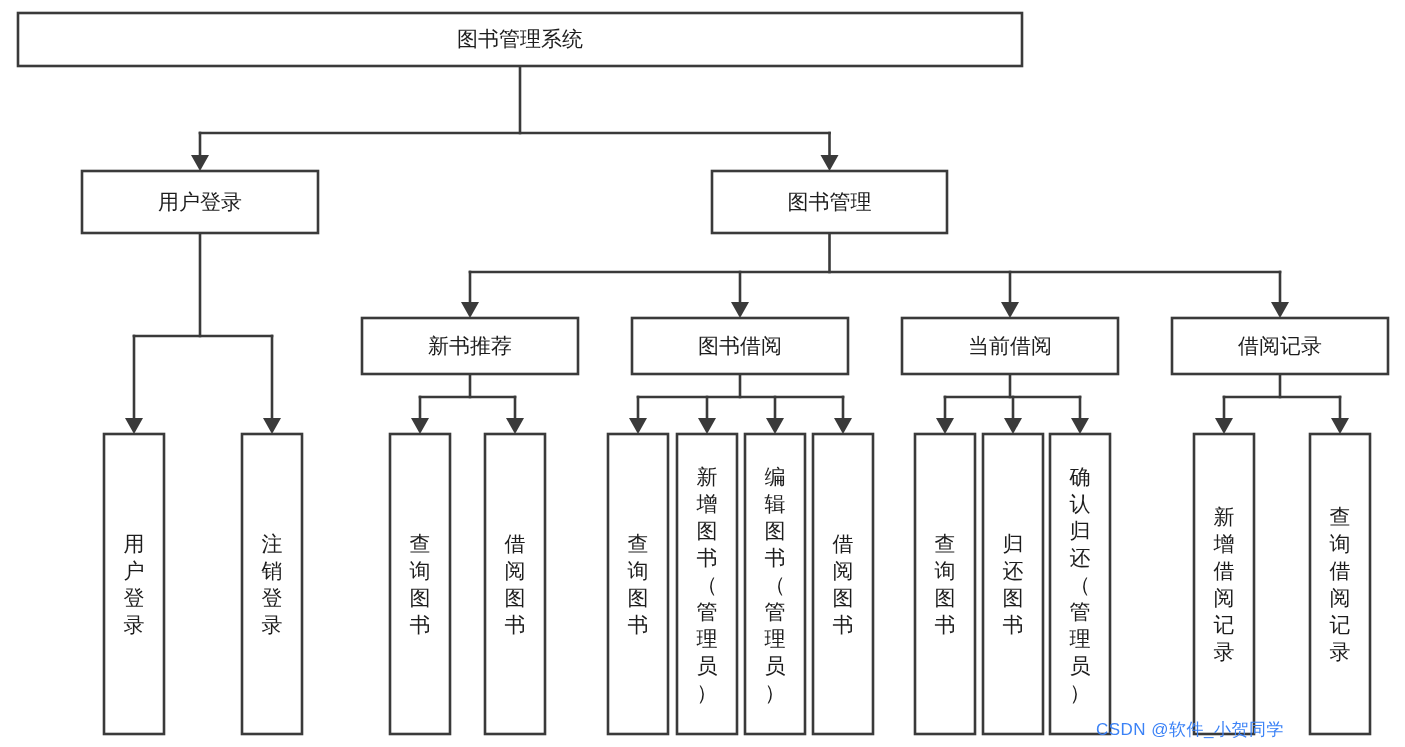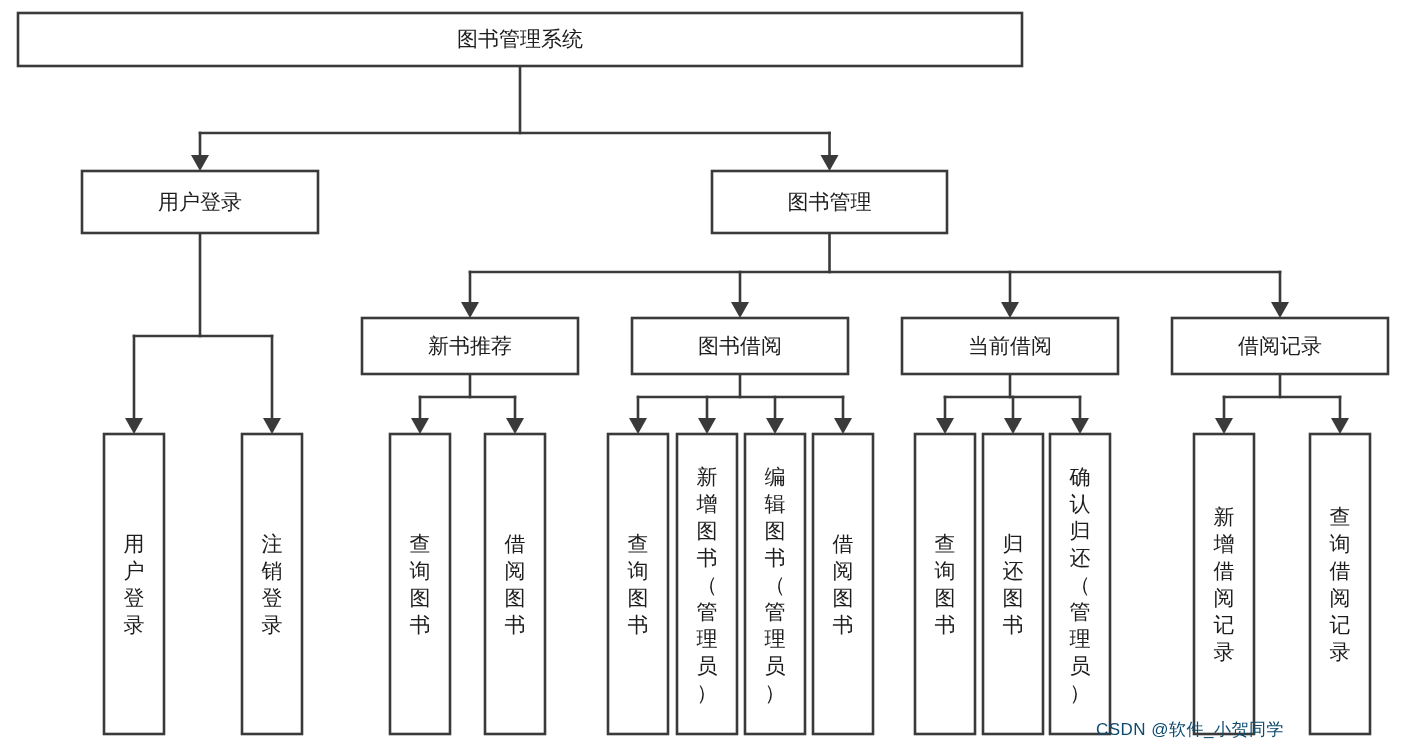--- a/index.html
+++ b/index.html
@@ -53,21 +53,21 @@
     font-size: 21px;
     fill: #1d1d1d;
     text-anchor: middle;
   }
   .watermark {
     position: absolute;
     right: 10px;
     bottom: 6px;
     font-family: "Liberation Sans", "DejaVu Sans", sans-serif;
     font-size: 17px;
-    color: #0c4a6e;
+    color: #3b82f6;
     white-space: nowrap;
     letter-spacing: 0.5px;
   }
 </style>
 </head>
 <body>
 
 <div id="diagram-root">
   <svg class="tree" viewBox="0 0 1405 747">
     <g id="edges-layer">

